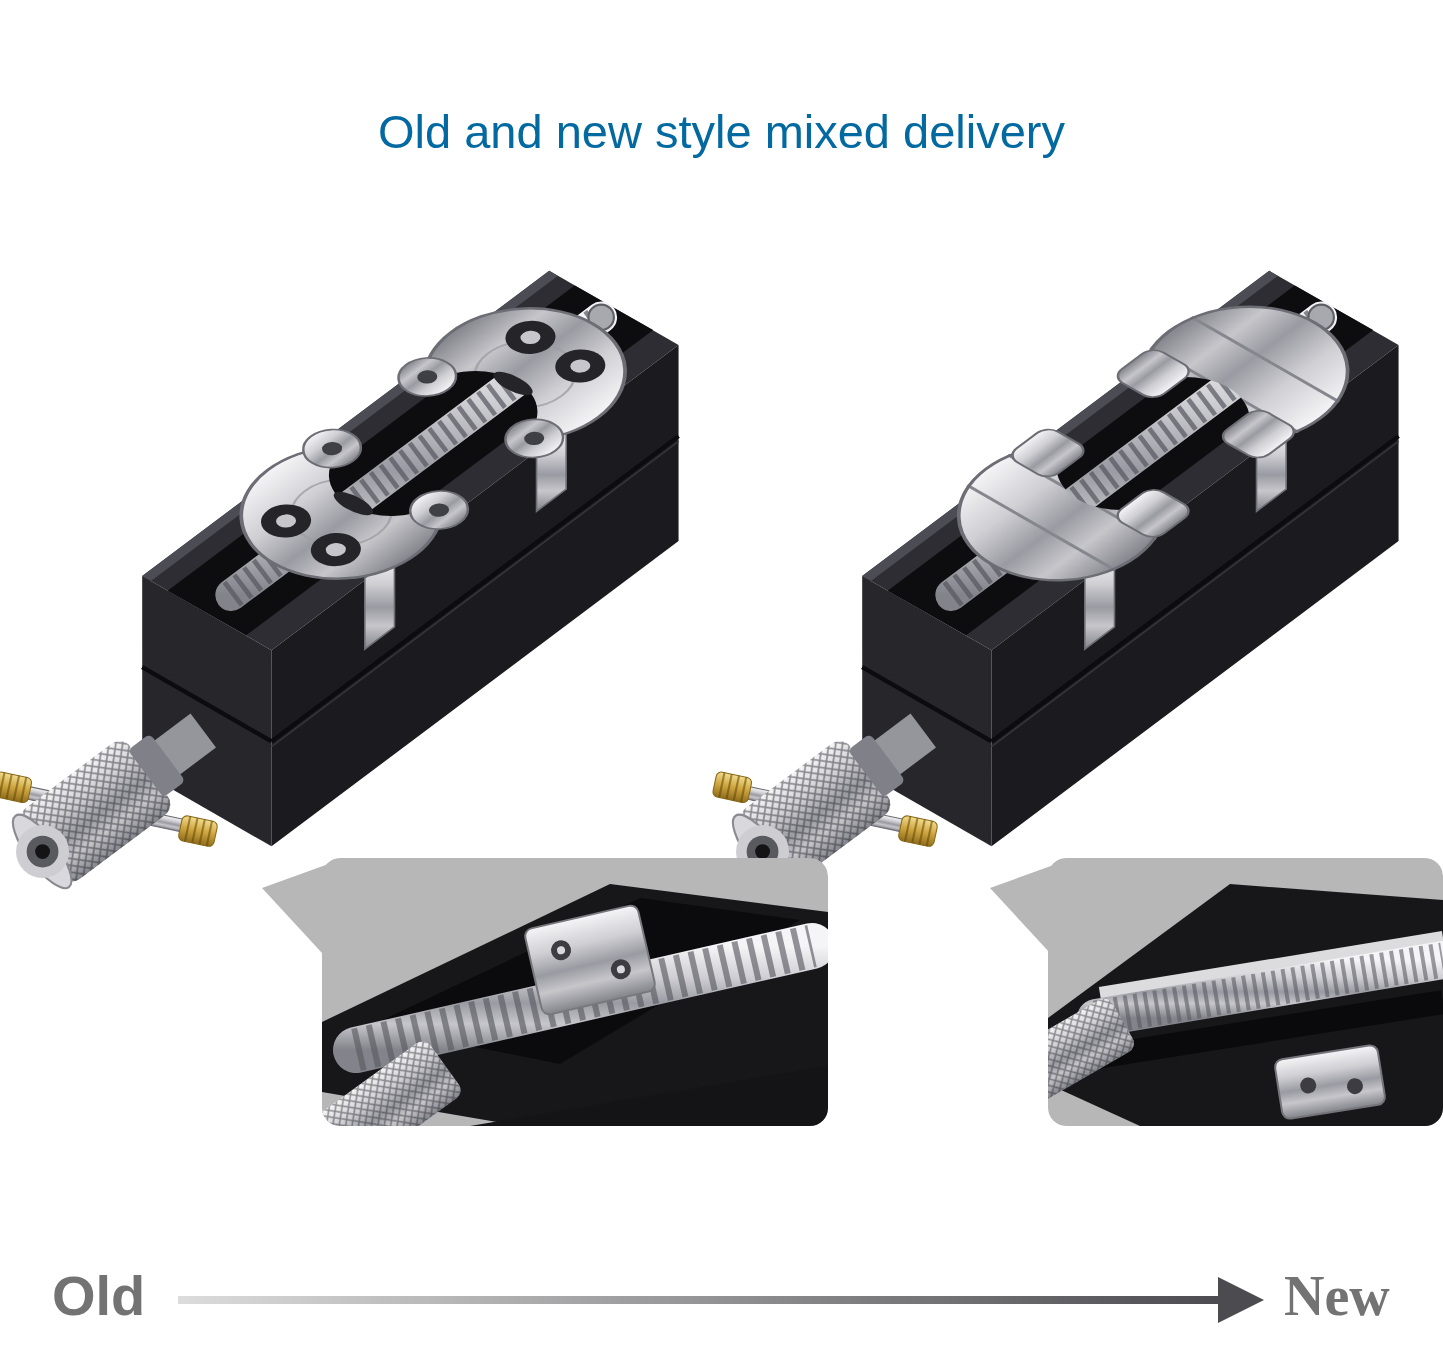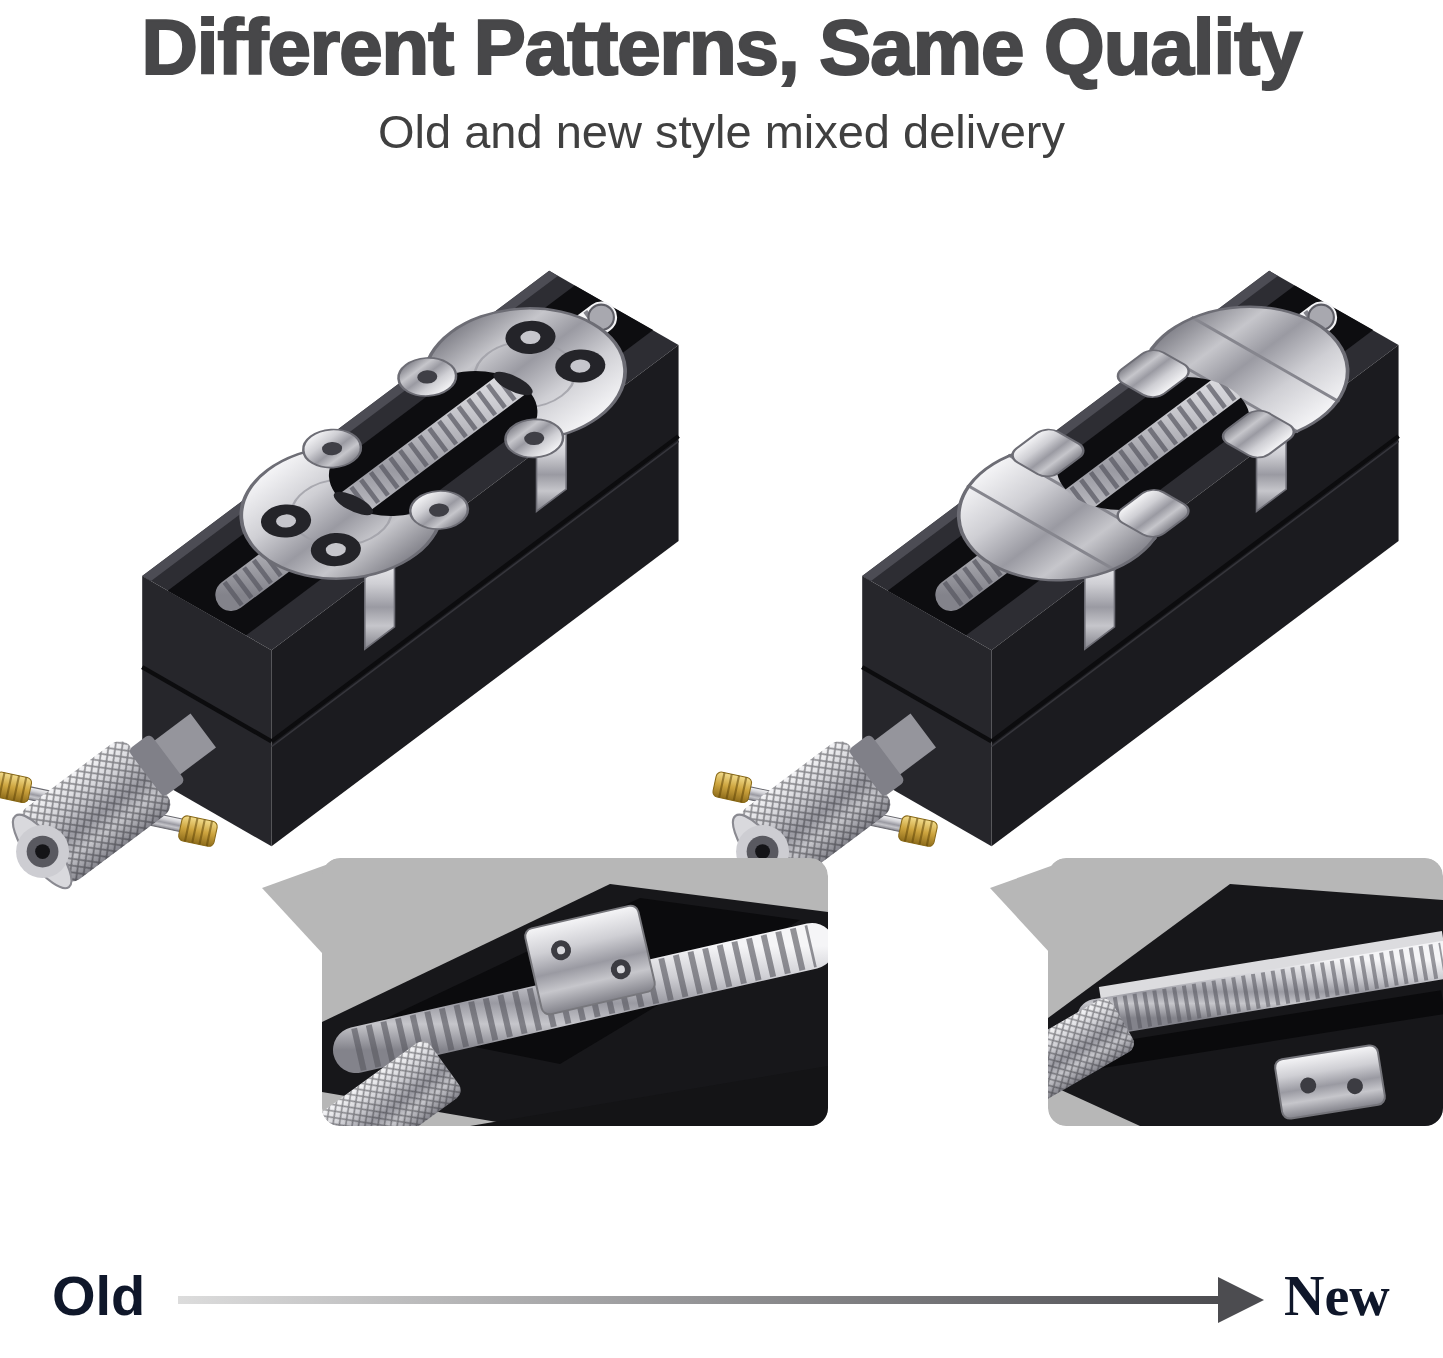--- a/index.html
+++ b/index.html
@@ -22,28 +22,28 @@
     letter-spacing: -1px;
     color: #474749;
     -webkit-text-stroke: 2.2px #474749;
   }
   .subtitle {
     position: absolute;
     top: 104px; left: 0; width: 100%;
     text-align: center;
     font-size: 47px;
     font-weight: 400;
-    color: #404040;
+    color: #0369a1;
   }
   .label-old, .label-new {
     position: absolute;
     top: 1268px;
     font-size: 56px;
     font-weight: 700;
-    color: #0f172a;
+    color: #737373;
     line-height: 1;
   }
   .label-old { left: 52px; }
   .label-new { left: 1284px; font-family: Liberation Serif, serif; }
 </style>
 </head>
 <body>
 
 <div class="page">
 
@@ -203,18 +203,17 @@
         <rect x="-70" y="-30" width="140" height="60" rx="10" fill="url(#knurl)"></rect>
       </g>
     </g>
 
     <g>
       <rect x="178" y="1296" width="1044" height="8" fill="url(#arrowGrad)"></rect>
       <polygon points="1218,1277 1264,1300 1218,1323" fill="#4c4c50"></polygon>
     </g>
   </svg>
 
-  <h1 class="title">Different Patterns, Same Quality</h1>
   <p class="subtitle">Old and new style mixed delivery</p>
   <span class="label-old">Old</span>
   <span class="label-new">New</span>
 
 </div>
 
 </body></html>

